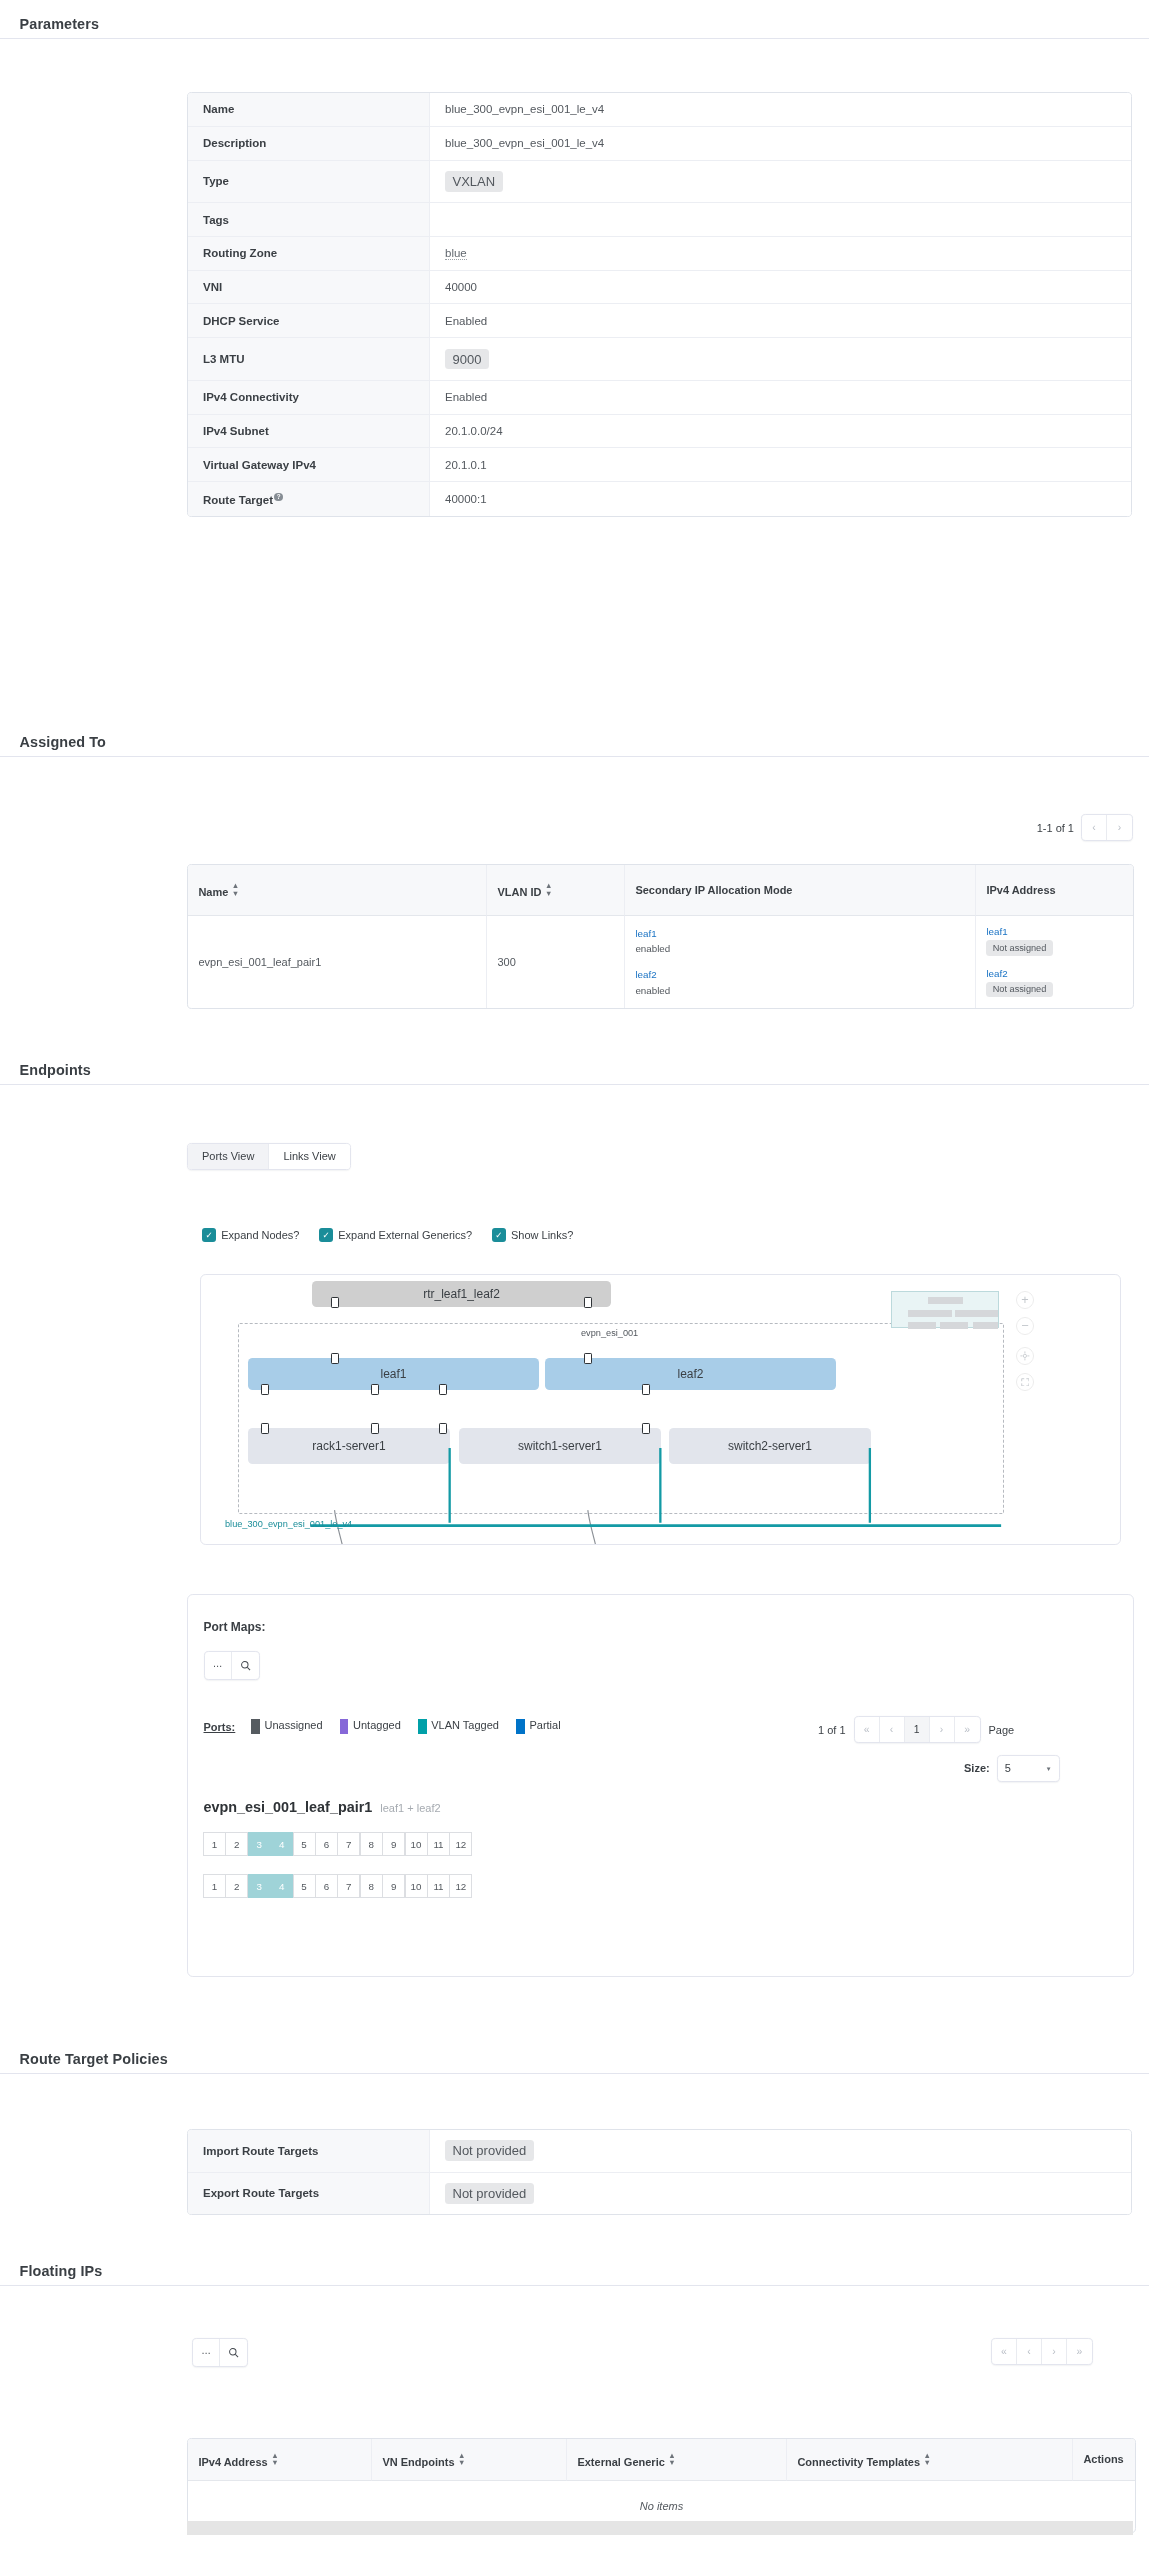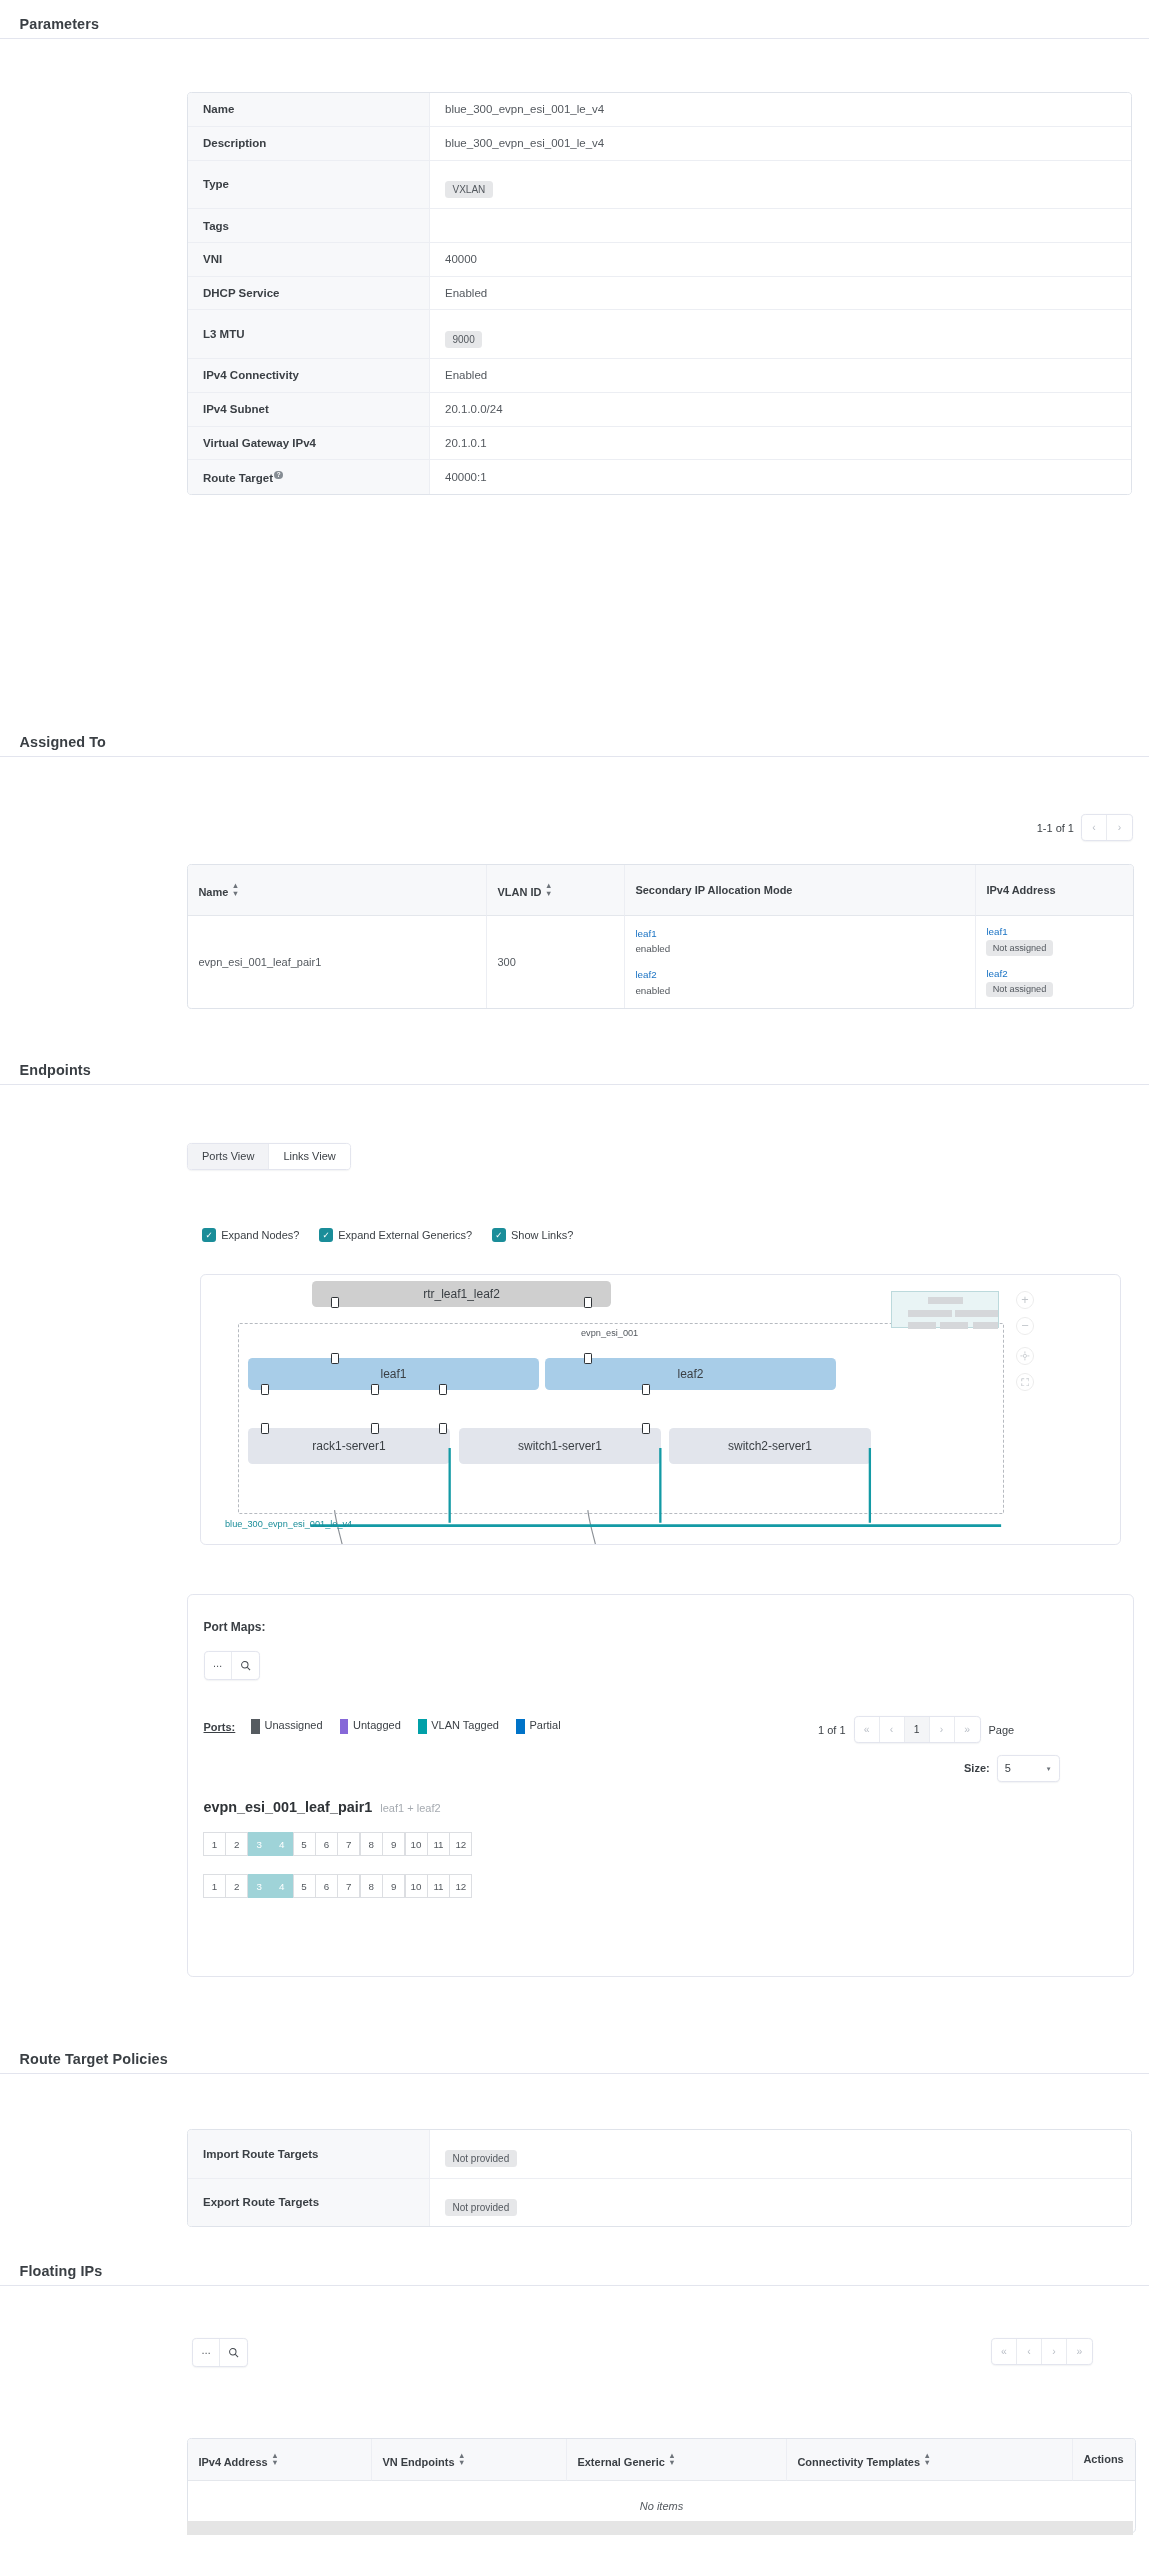--- a/index.html
+++ b/index.html
@@ -46,23 +46,22 @@
     padding: 10.4px 0 10.4px 15px;
     font-size: 11.5px;
     color: #53585e;
     background: #fff;
   }
   .pill {
     display: inline-block;
     background: #e6e7e9;
     border-radius: 3.5px;
     padding: 2.9px 7.5px;
-    font-size: 10px;
+    font-size: 13px;
     color: #53585e;
-    margin-top: 10px;
   }
   .dotted-link {
     color: #62686f;
     border-bottom: 0.6px dotted #9aa0a6;
     cursor: pointer;
   }
 
   .help-icon {
     display: inline-block;
     width: 8.6px; height: 8.6px;
@@ -240,20 +239,26 @@
     </tr>
     <tr>
       <td class="param-key">Type</td>
       <td class="param-val">
         <span class="pill">VXLAN</span>
       </td>
     </tr>
     <tr>
       <td class="param-key">Tags</td>
       <td class="param-val">&nbsp;</td>
+    </tr>
+    <tr>
+      <td class="param-key">Routing Zone</td>
+      <td class="param-val">
+        <span class="dotted-link">blue</span>
+      </td>
     </tr>
     <tr>
       <td class="param-key">VNI</td>
       <td class="param-val">40000</td>
     </tr>
     <tr>
       <td class="param-key">DHCP Service</td>
       <td class="param-val">Enabled</td>
     </tr>
     <tr>

